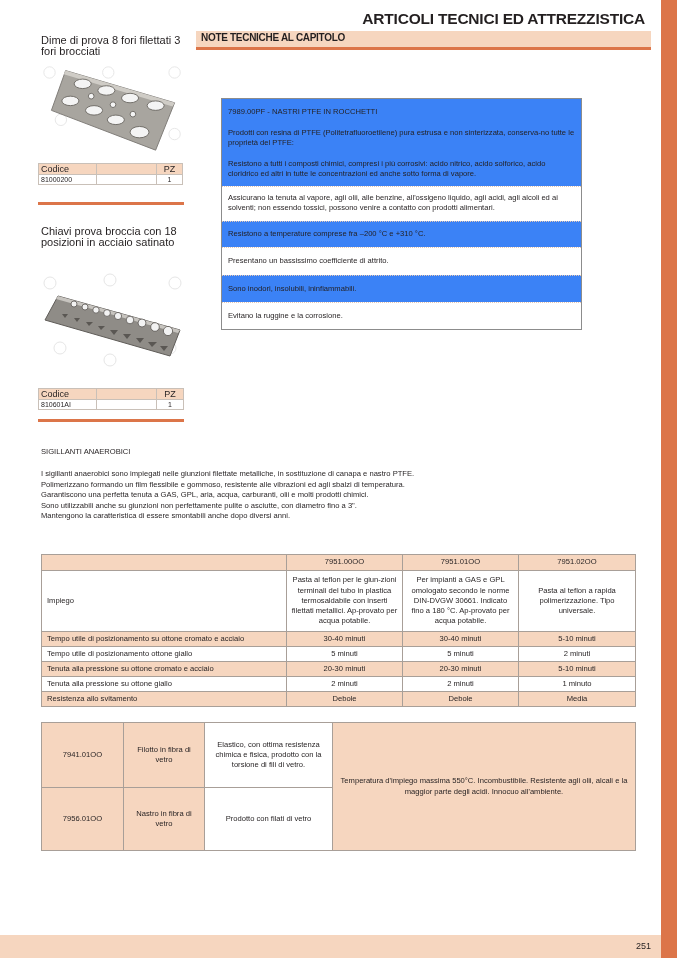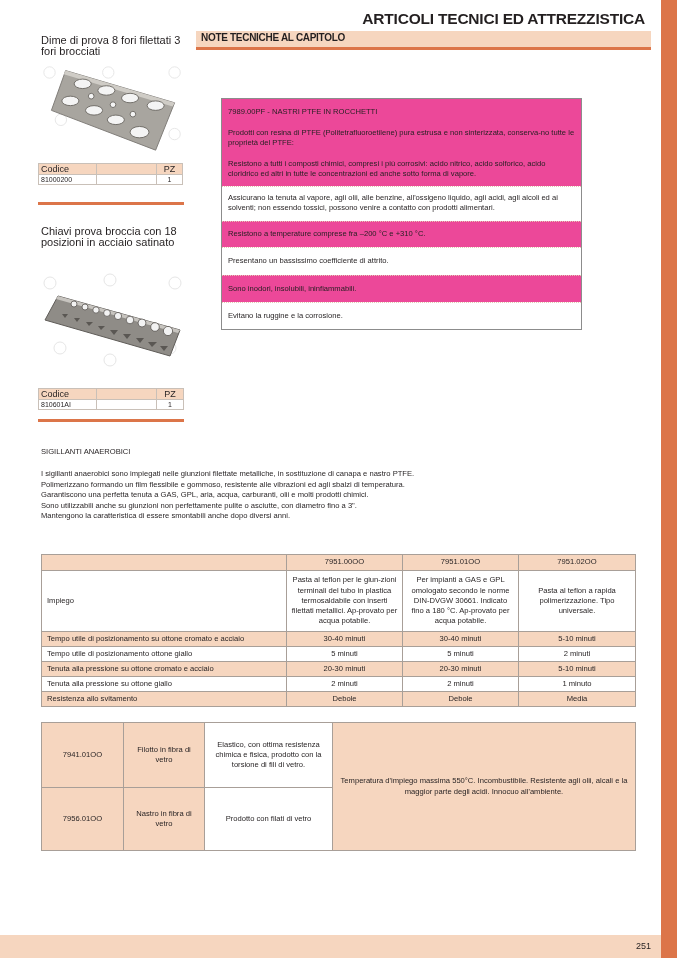--- a/index.html
+++ b/index.html
@@ -21,21 +21,21 @@
   .code-table th { background: #f6d6bf; font-weight: normal; text-align: left; font-size: 9px; padding: 0 2px; height: 10px; line-height: 10px; border: 1px solid #c9c0b8; }
   .code-table th.pz { text-align: center; }
   .code-table td { font-size: 7px; padding: 0 2px; height: 9px; line-height: 9px; border: 1px solid #c9c0b8; }
   .code-table td.pz { text-align: center; }
 
   .orange-rule { position: absolute; left: 38px; width: 146px; height: 3px; background: #dc7549; }
 
   .ptfe-box { position: absolute; left: 221px; top: 98px; width: 361px; border: 1px solid #8c8c8c; font-size: 7.6px; line-height: 10.5px; }
   .ptfe-row { padding: 4px 5px 4px 6px; border-top: 1px dotted #e4c7b3; }
   .ptfe-row.first { border-top: none; }
-  .ptfe-row.peach { background: #ec4899; }
+  .ptfe-row.peach { background: #3b82f6; }
   .ptfe-row p + p { margin-top: 10px; }
 
   .section-title { position: absolute; left: 41px; top: 447px; font-size: 7.6px; }
   .section-body { position: absolute; left: 41px; top: 469px; font-size: 7.6px; line-height: 10.6px; width: 560px; }
 
   .comp-table { position: absolute; left: 41px; top: 554px; width: 595px; border-collapse: collapse; font-size: 7.6px; line-height: 10.3px; }
   .comp-table td, .comp-table th { border: 1px solid #a89f98; font-weight: normal; }
   .comp-table .peach td, .comp-table .peach th { background: #f6d6bf; }
   .comp-table th { text-align: center; height: 16px; }
   .comp-table td { height: 15px; text-align: center; padding: 0 4px; }

